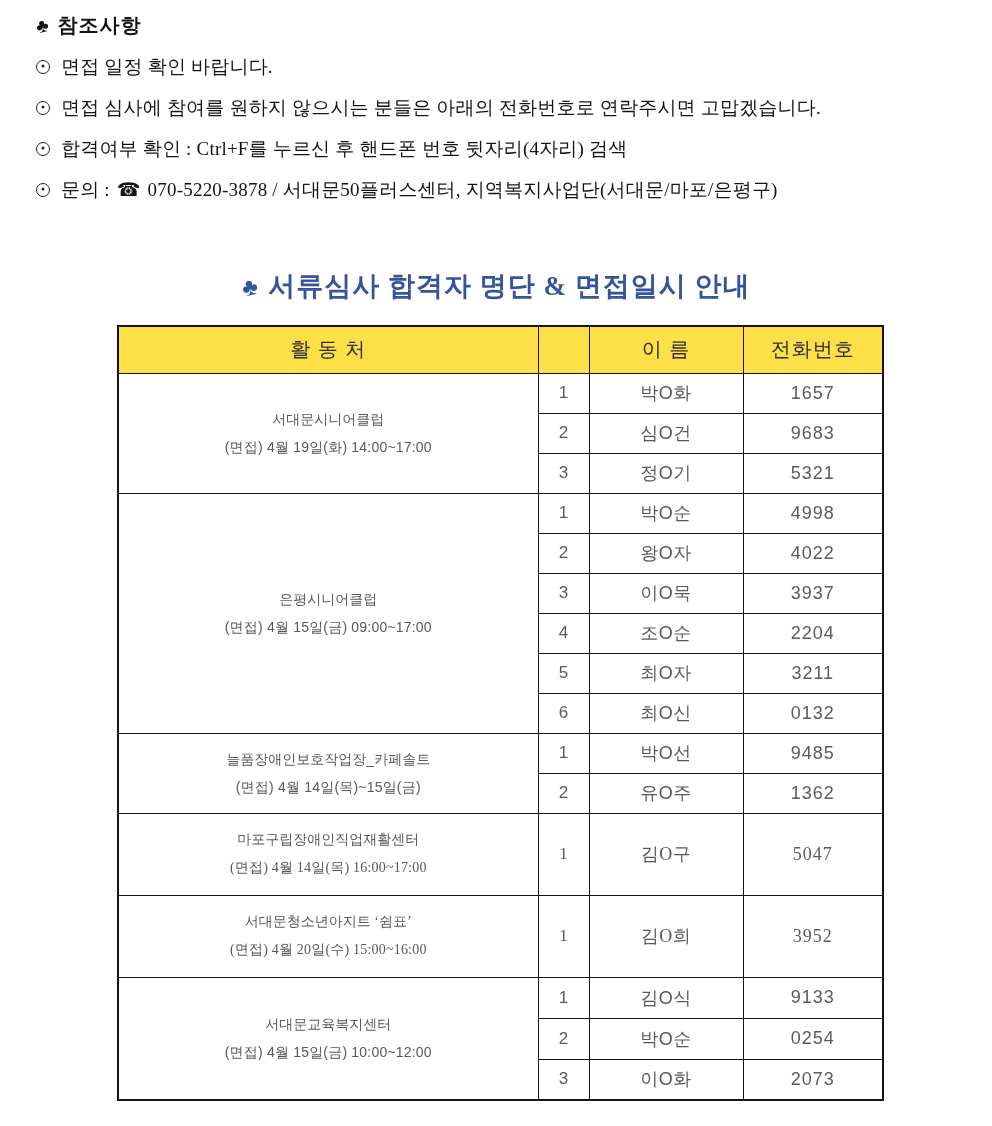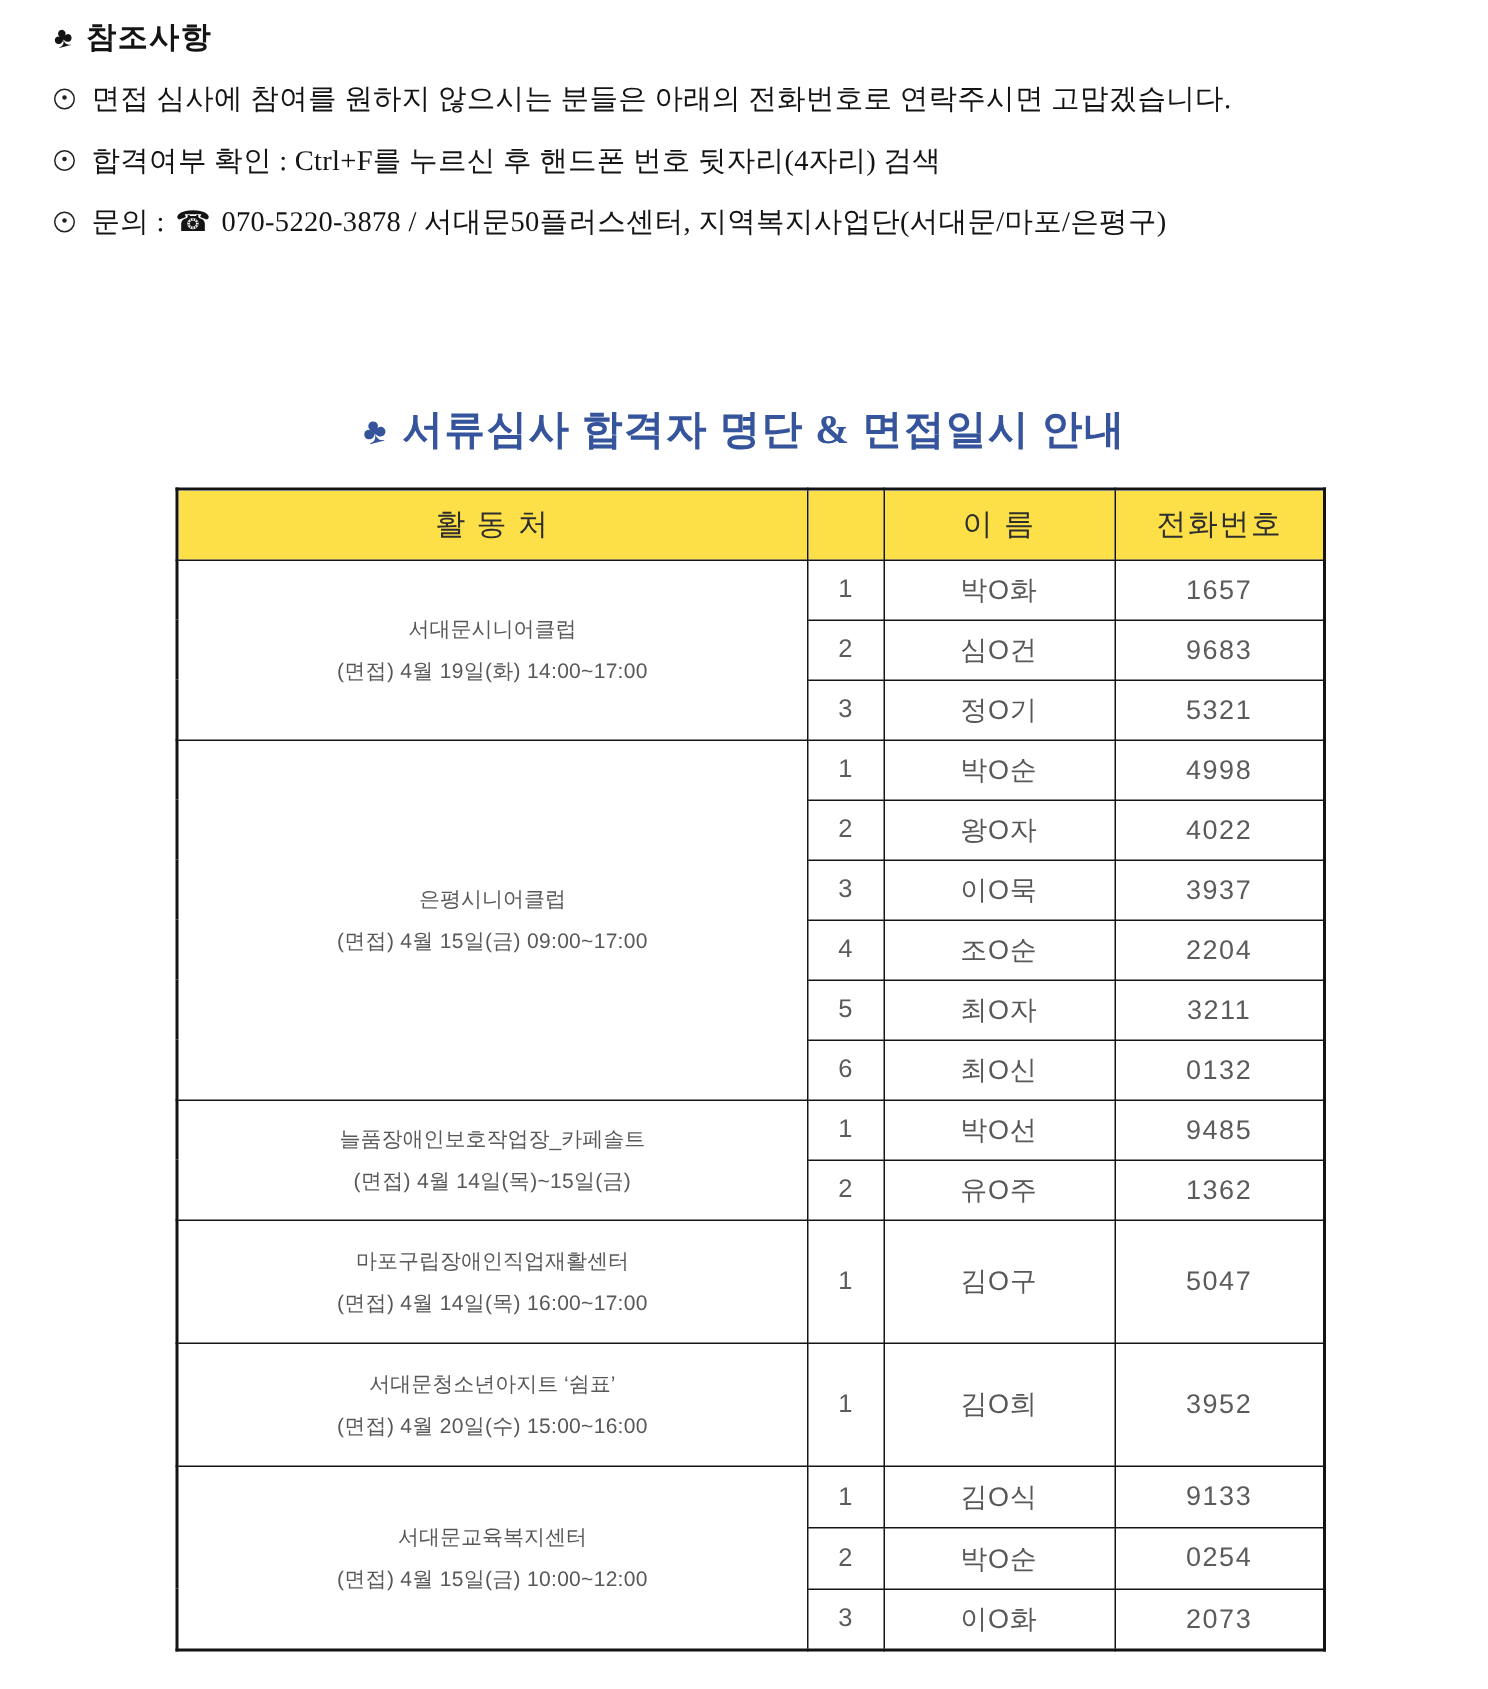--- a/index.html
+++ b/index.html
@@ -70,35 +70,38 @@
   }
   .results th {
     background: #fde047;
     color: #2e2e2e; font-weight: normal;
     font-size: 20px; letter-spacing: 1px;
     height: 47px;
     border-bottom: 1.5px solid #141414;
   }
   tr.r40 { height: 40px; }
   tr.r41 { height: 41px; }
-  tr.r82 { height: 82px; }
+  tr.r82 { height: 82px; font-family: Liberation Serif, serif; }
   .num-cell   { font-size: 17px; color: #5b5b5b; }
   .name-cell  { font-size: 18px; color: #585858; letter-spacing: 0.5px; }
   .phone-cell { font-size: 18px; color: #5b5b5b; letter-spacing: 1px; }
   .activity-cell { font-size: 14px; color: #585858; line-height: 28px; }
   .activity-cell .sched { letter-spacing: 0.2px; }
 </style>
 </head>
 <body>
 
 <div class="page">
 
   <section class="notes">
     <div class="notes-title">
       <span class="clover">♣</span><span>참조사항</span>
+    </div>
+    <div class="note-line">
+      <span class="bullet"></span><span>면접 일정 확인 바랍니다.</span>
     </div>
     <div class="note-line">
       <span class="bullet"></span><span>면접 심사에 참여를 원하지 않으시는 분들은 아래의 전화번호로 연락주시면 고맙겠습니다.</span>
     </div>
     <div class="note-line">
       <span class="bullet"></span><span>합격여부 확인 : Ctrl+F를 누르신 후 핸드폰 번호 뒷자리(4자리) 검색</span>
     </div>
     <div class="note-line">
       <span class="bullet"></span><span>문의 : </span><span class="phone-glyph">☎</span><span> 070-5220-3878 / 서대문50플러스센터, 지역복지사업단(서대문/마포/은평구)</span>
     </div>

